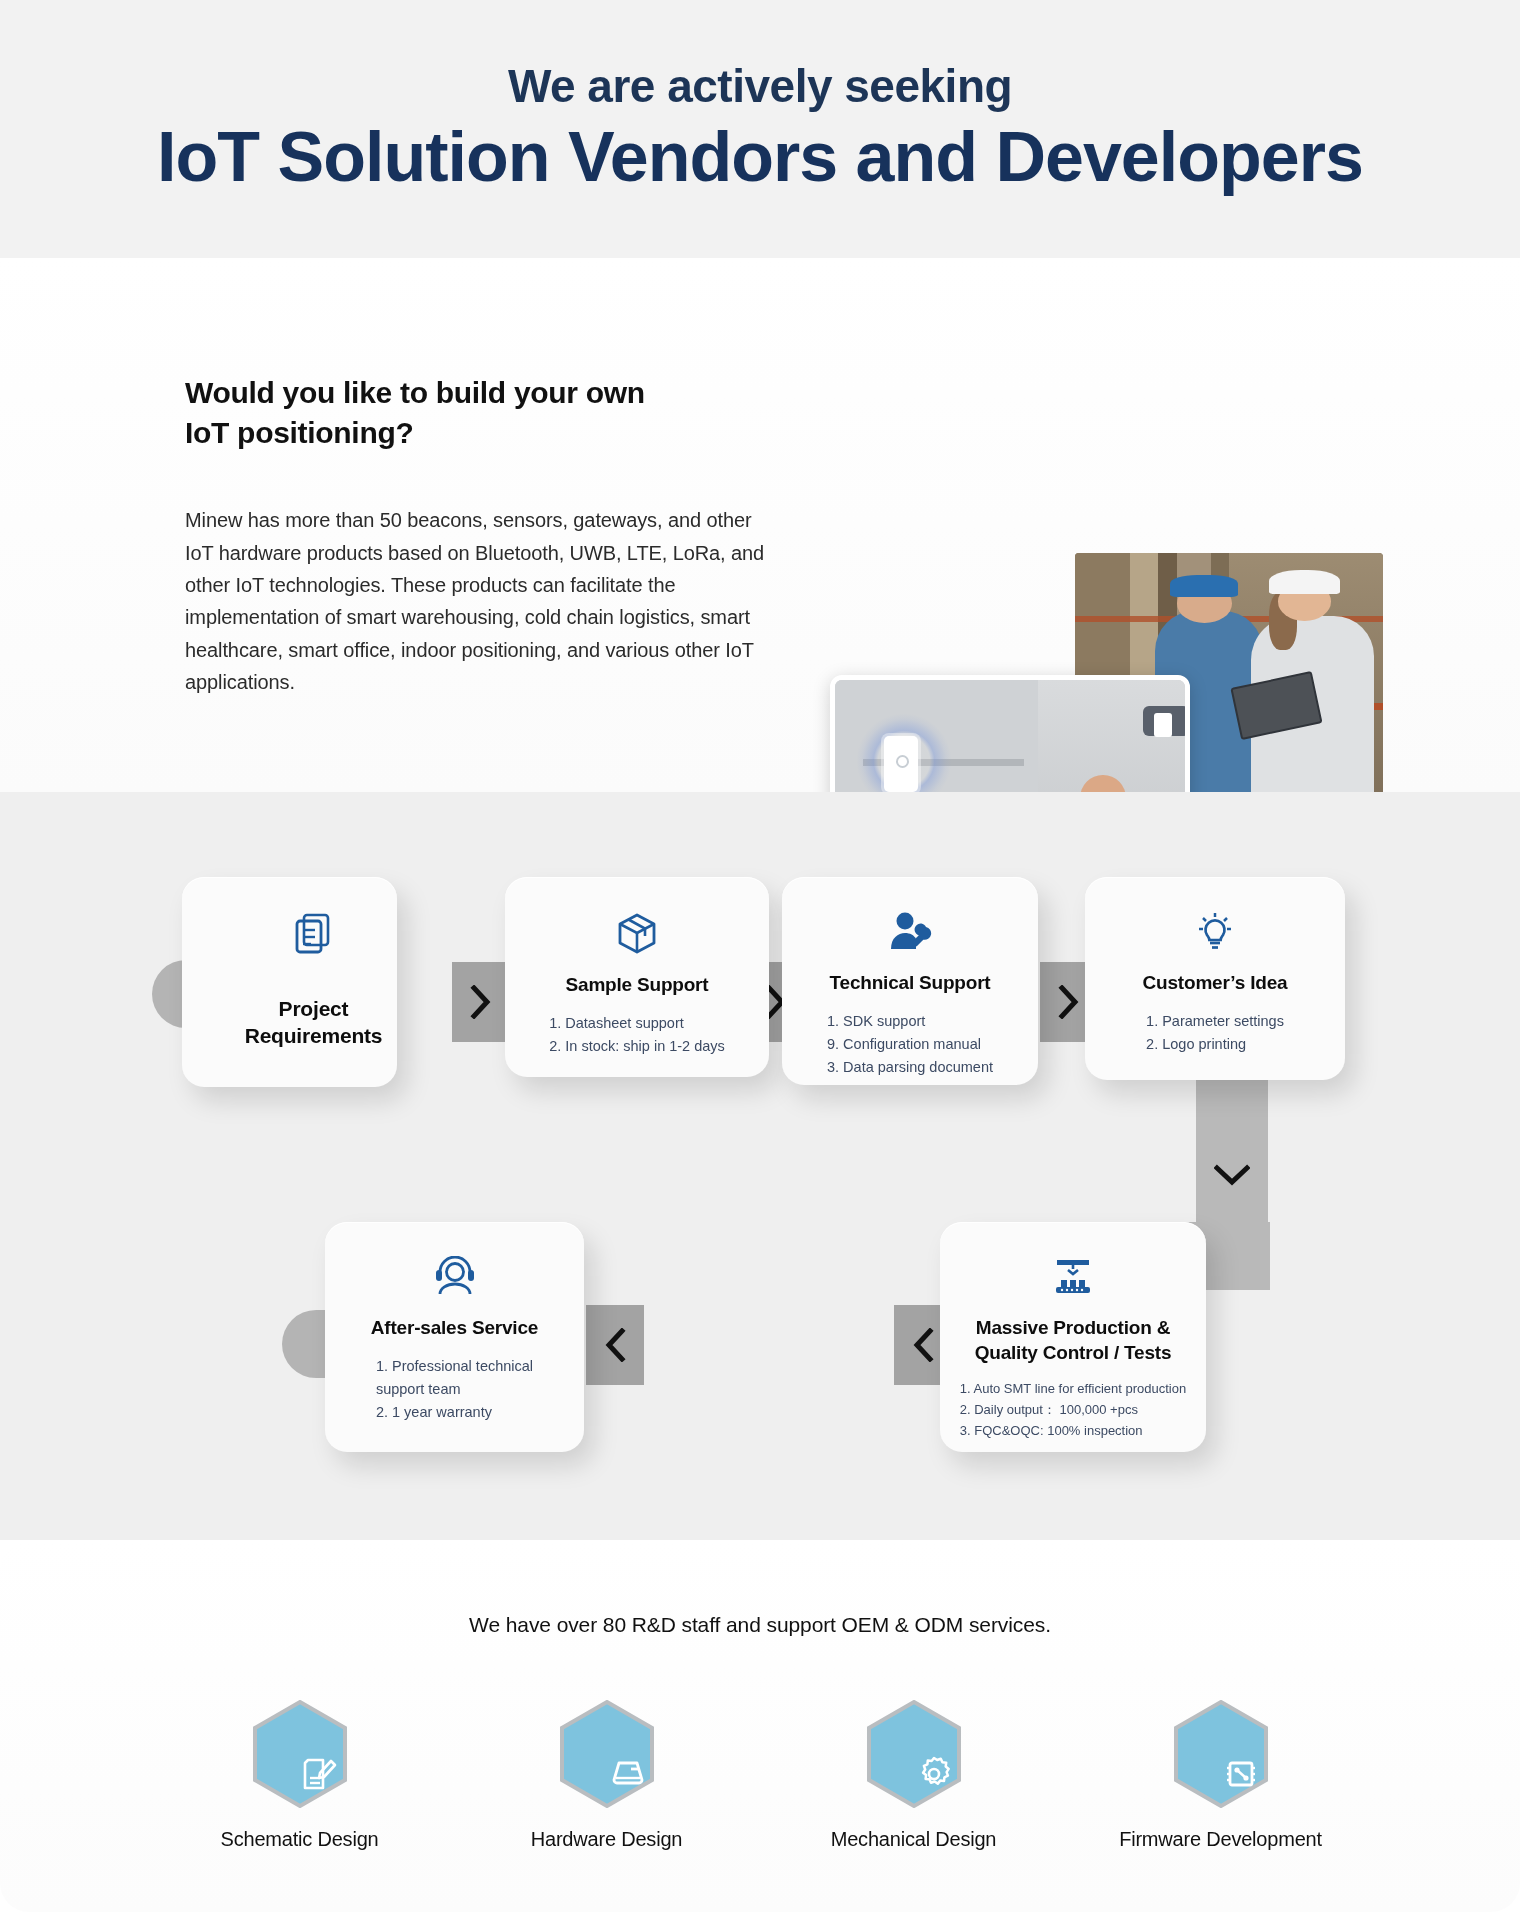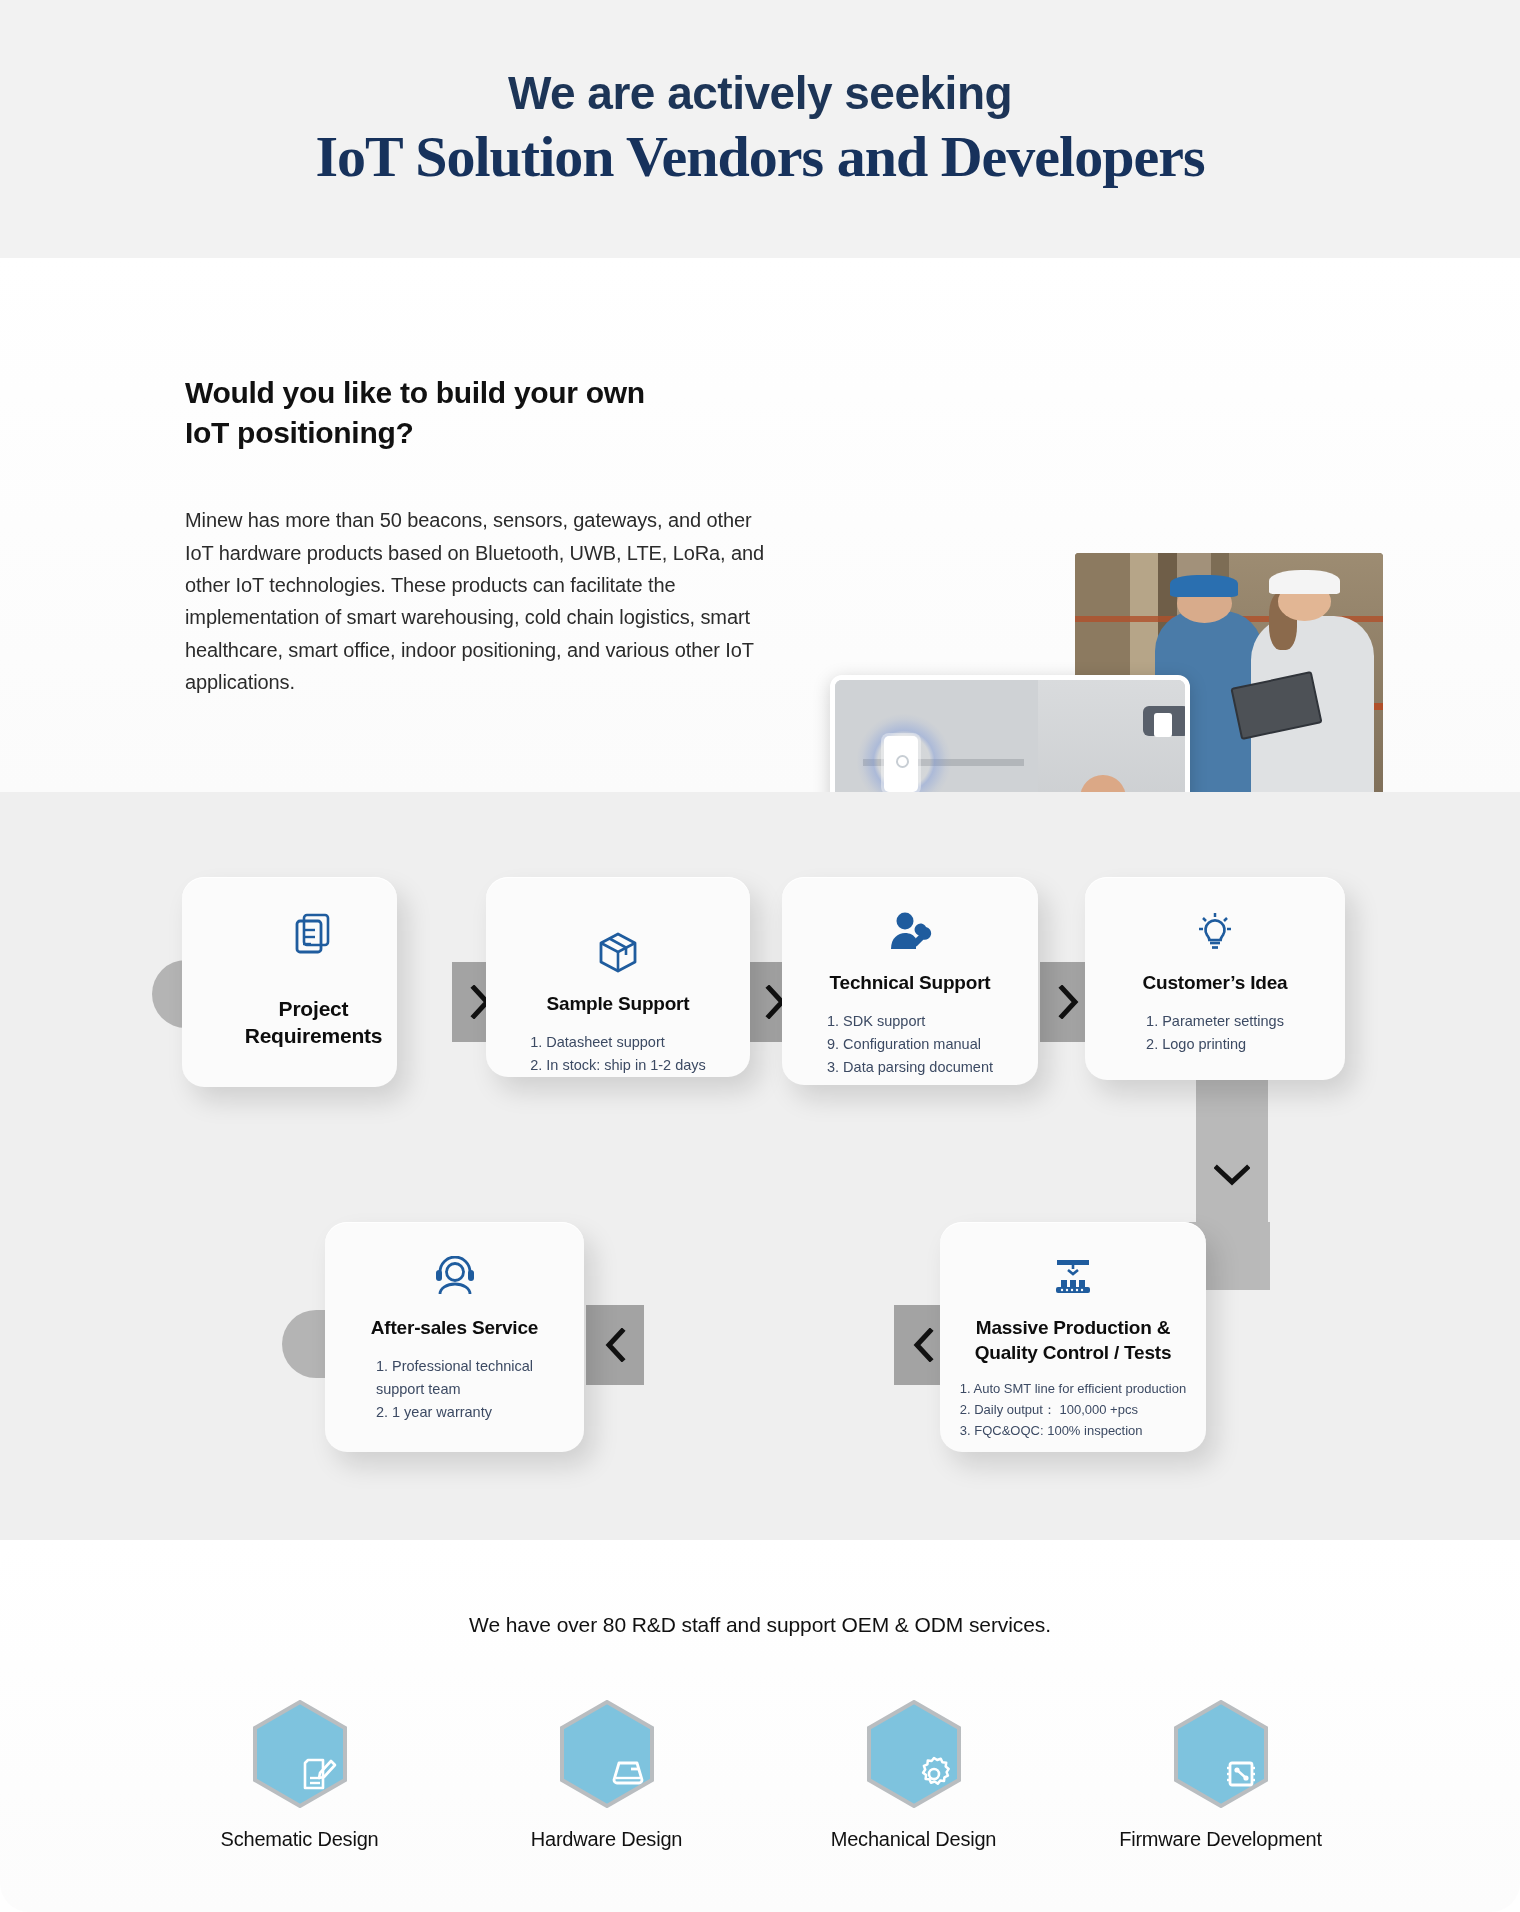--- a/index.html
+++ b/index.html
@@ -18,22 +18,22 @@
     background: #f2f2f2;
     display: flex; flex-direction: column;
     align-items: center; justify-content: center;
   }
   .hero-line1 {
     font-size: 46px; font-weight: 700; color: #1d3557;
     letter-spacing: -0.5px; line-height: 1.15;
     font-family: "Liberation Sans", sans-serif;
   }
   .hero-line2 {
-    font-size: 58px; font-weight: 700; color: #17325c;
-    letter-spacing: -1px; line-height: 1.15; margin-top: 4px; font-family: Liberation Serif, serif;
+    font-size: 70px; font-weight: 700; color: #17325c;
+    letter-spacing: -1px; line-height: 1.15; margin-top: 4px;
   }
 
   
   .intro {
     position: absolute; left: 0; top: 258px; width: 1520px; height: 534px;
     background: linear-gradient(180deg, #ffffff 0%, #fbfbfb 100%);
   }
   .intro-text { position: absolute; left: 185px; top: 115px; width: 600px; }
   .intro-h2 {
     font-size: 30px; font-weight: 700; color: #111111;
@@ -176,21 +176,21 @@
   }
   .card-list {
     margin-top:14px; list-style:none; font-size:14.5px; color:#3c4a63;
     line-height:1.60; text-align:left; padding:0 18px;
   }
   .card-list li { white-space:pre-line; }
   .card-list.small { font-size:13px; }
 
   #card-1 { left:182px; top:877px; width:215px; height:210px; justify-content:flex-start;padding-left:48px; }
   #card-1 .card-title { margin-top:22px; font-size:21px; }
-  #card-2 { left:486px; top:877px; width:264px; height:200px;justify-content:flex-end; }
+  #card-2 { left:505px; top:877px; width:264px; height:200px; }
   #card-3 { left:782px; top:877px; width:256px; height:208px; }
   #card-4 { left:1085px; top:877px; width:260px; height:203px; }
 
   #card-5 { left:325px; top:1222px; width:259px; height:230px; }
   #card-6 { left:632px; top:1222px; width:259px; height:230px; }
   #card-7 { left:940px; top:1222px; width:266px; height:230px; }
 
   
   .footer {
     position:absolute; left:0; top:1540px; width:1520px; height:372px;

